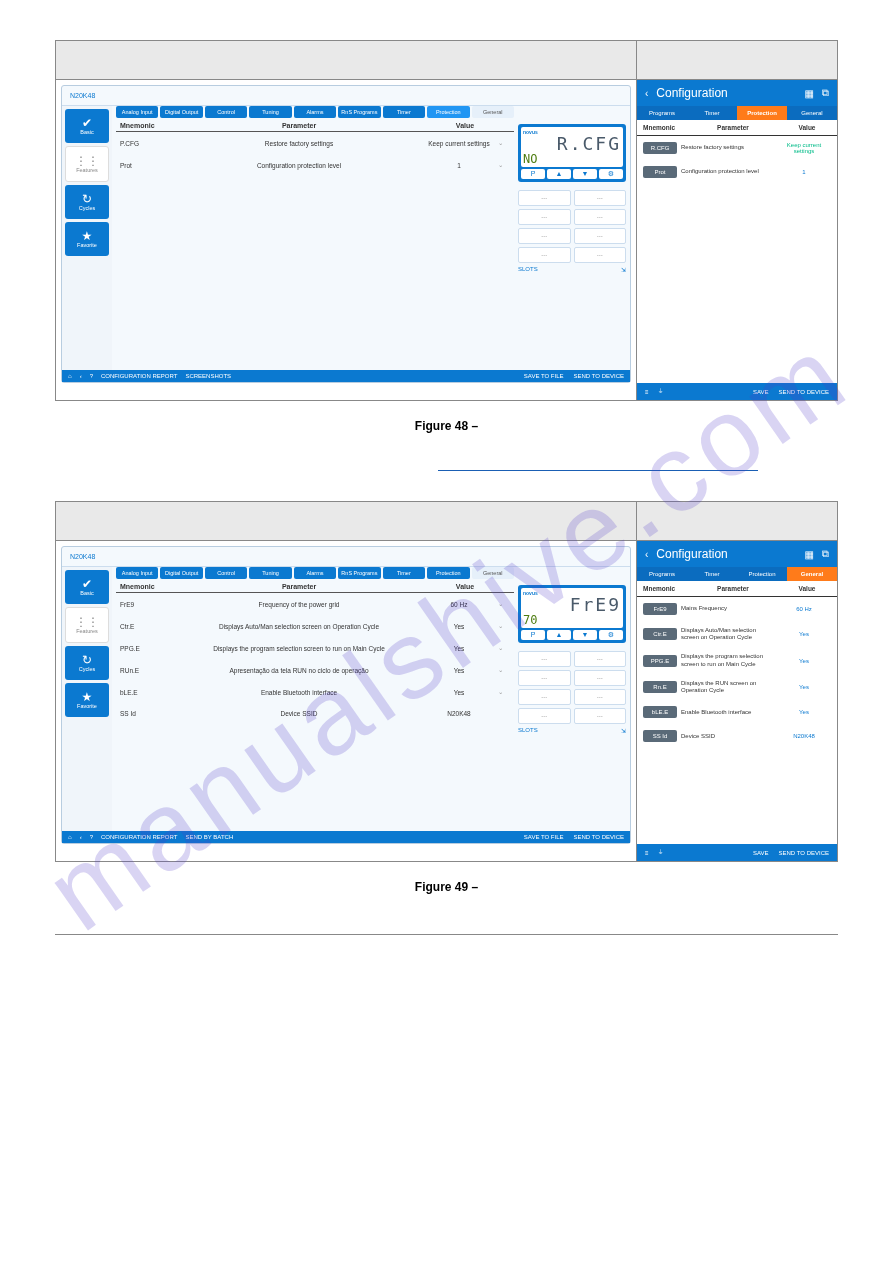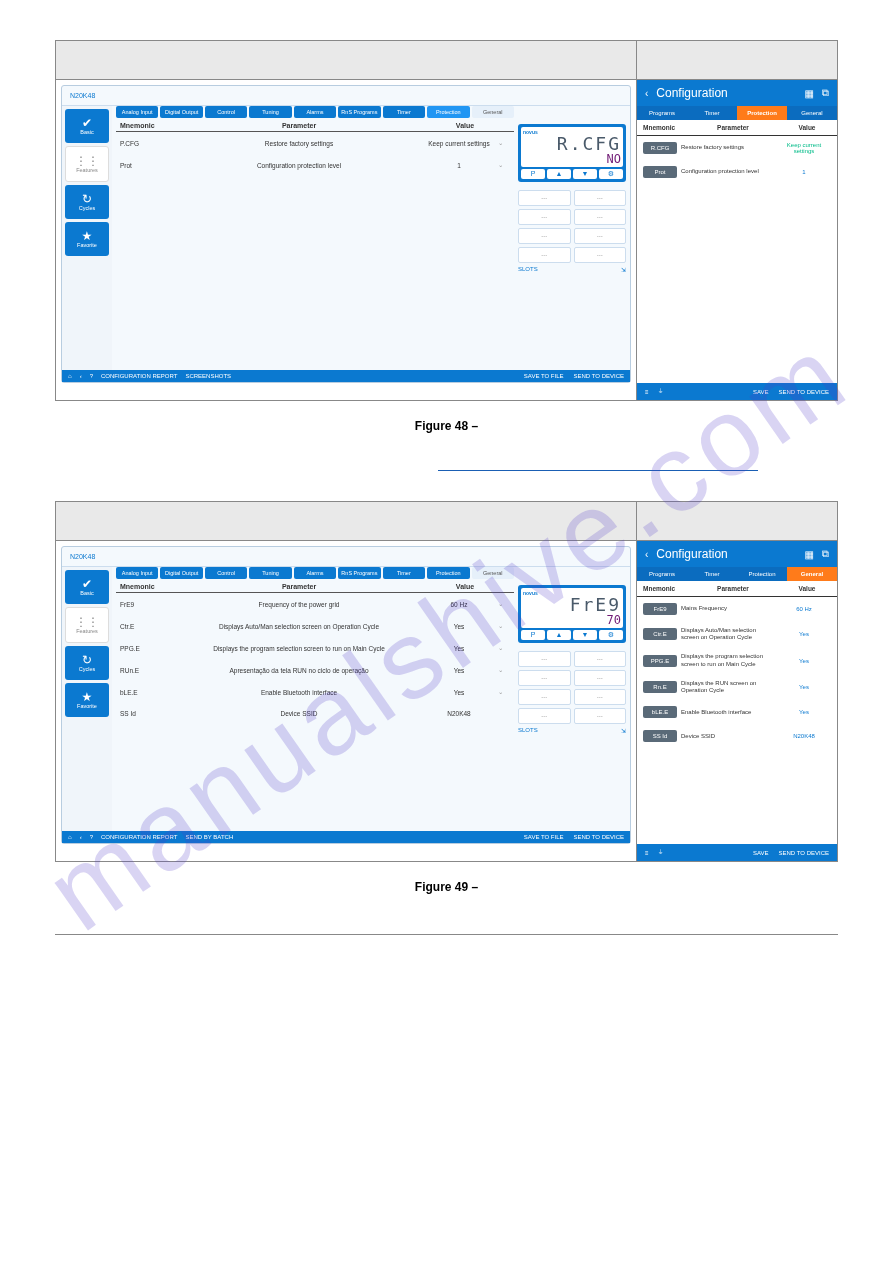--- a/index.html
+++ b/index.html
@@ -36,21 +36,21 @@
 .row{display:flex;padding:7px 4px;font-size:6.5px;align-items:center}
 .row .c1{width:58px}
 .row .c2{flex:1;text-align:center}
 .row .c3{width:78px;text-align:center}
 .row .c4{width:12px;color:#999}
 .display{width:108px;padding-top:18px}
 .lcd{background:#0b79d0;border-radius:3px;padding:3px}
 .lcd-scr{background:#fff;border-radius:2px;padding:2px;margin-bottom:2px}
 .lcd-scr .brand{font-size:5px;color:#0b79d0;font-weight:bold}
 .lcd-scr .seg{font-family:monospace;font-size:18px;letter-spacing:2px;text-align:right;color:#4a5a6a;line-height:1}
-.lcd-scr .seg2{font-family:monospace;font-size:12px;text-align:right;color:#701a75;line-height:1}
+.lcd-scr .seg2{font-family:monospace;font-size:12px;color:#4d7c0f;line-height:1}
 .lcd-btns{display:flex;gap:2px}
 .lcd-btns span{flex:1;background:#fff;border-radius:2px;text-align:center;font-size:7px;color:#0b79d0;padding:1px 0}
 .slotgrid{display:grid;grid-template-columns:1fr 1fr;gap:3px;margin-top:8px}
 .slot{border:1px solid #cde;border-radius:2px;height:14px;background:#fff;text-align:center;font-size:6px;color:#aaa;line-height:14px}
 .slotlbl{color:#0b79d0;font-size:6px;margin-top:3px;display:flex;justify-content:space-between}
 .app-foot{background:#0b79d0;color:#fff;display:flex;align-items:center;padding:3px 6px;gap:10px;font-size:6px}
 .app-foot .l{display:flex;gap:8px;align-items:center}
 .app-foot .r{margin-left:auto;display:flex;gap:10px}
 
 

